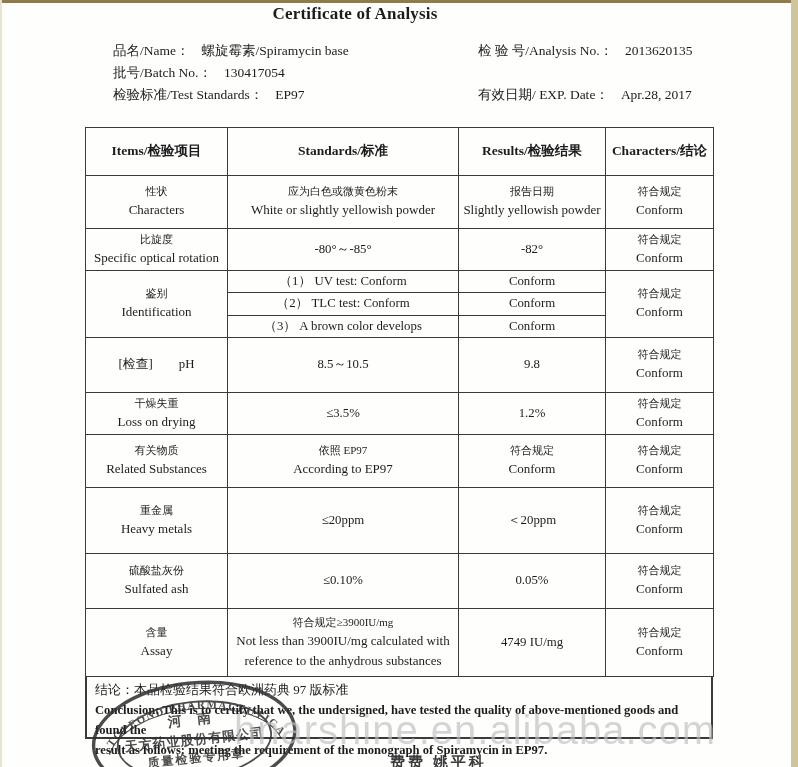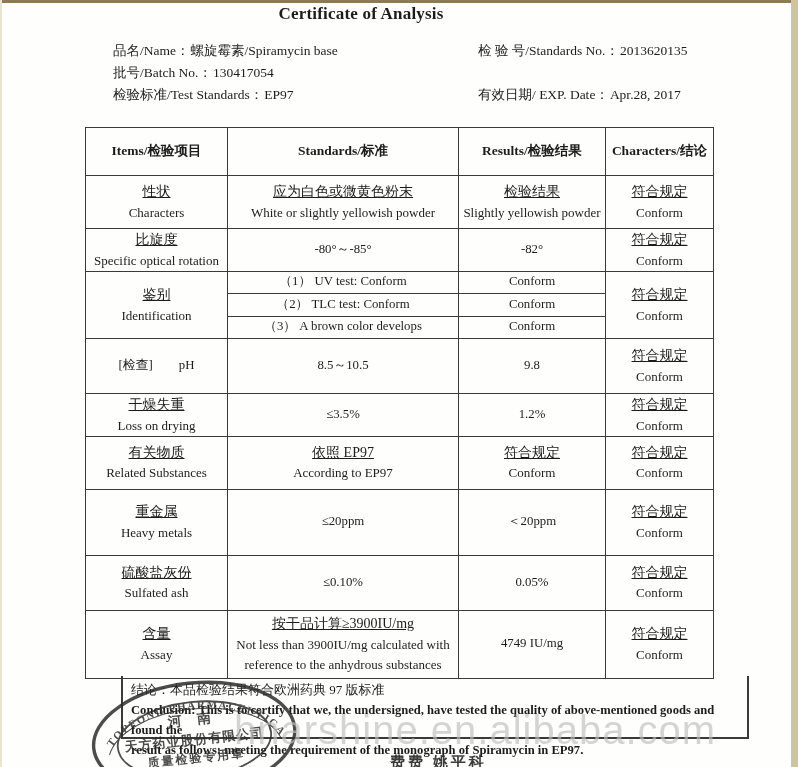--- a/index.html
+++ b/index.html
@@ -5,52 +5,52 @@
   html,body{margin:0;padding:0;background:#fff;}
   .page{
     position:relative;width:798px;height:767px;background:#fefefd;
     overflow:hidden;font-family:"Liberation Serif","DejaVu Serif",serif;color:#1c1c1c;
   }
   .edge-top{position:absolute;left:0;top:0;width:798px;height:3px;background:#8a7c50;}
   .edge-right{position:absolute;right:0;top:0;width:7px;height:767px;background:#cfc49a;}
   .edge-left{position:absolute;left:0;top:0;width:2px;height:767px;background:#e9e4d0;}
 
   .doc-title{
-    position:absolute;top:4px;left:14px;width:694px;text-align:center;
+    position:absolute;top:4px;left:8px;width:694px;text-align:center;
     font-size:17px;font-weight:bold;letter-spacing:.2px;
   }
 
   .header-fields{position:absolute;left:113px;top:40px;width:650px;font-size:13.5px;}
   .hrow{display:flex;height:22px;line-height:22px;white-space:nowrap;}
   .hcell-l{width:365px;}
   .hcell-r{flex:1;}
   .hlabel{}
-  .hvalue{margin-left:1px;}
+  .hvalue{margin-left:12px;}
 
   table.coa{
     position:absolute;left:85px;top:127px;width:628px;
     border-collapse:collapse;table-layout:fixed;border-radius:6px;
   }
   table.coa td,table.coa th{
     border:1.6px solid #3a3a3a;padding:0 4px;text-align:center;vertical-align:middle;
     font-size:12.8px;line-height:1.55;overflow:hidden;
   }
   table.coa th{font-size:13.5px;font-weight:bold;}
   .c0{width:142px;} .c1{width:231px;} .c2{width:147px;} .c3{width:108px;}
-  .zh{font-size:14px;text-decoration:underline;}
+  .zh{font-size:11px;}
   .en{font-size:13px;}
   .sub-std{text-align:center;}
   .ph-cell{text-align:left;padding-left:7px;}
   .ph-prefix{display:inline-block;}
   .ph-name{display:inline-block;margin-left:26px;}
 
   .conclusion-box{
     position:absolute;left:85px;top:676px;width:628px;height:63px;
     border:2px solid #3a3a3a;border-top:none;box-sizing:border-box;
-    padding:3px 0 0 8px;background:transparent;margin-left:36px;
+    padding:3px 0 0 8px;background:transparent;
   }
   .concl-zh{font-size:13px;line-height:21px;}
   .concl-en{font-size:12.6px;font-weight:bold;line-height:20px;}
 
   .stamp{position:absolute;left:86px;top:676px;z-index:4;opacity:.85;}
   .watermark{
     position:absolute;left:234px;top:708px;z-index:5;
     font-family:Liberation Sans, sans-serif;
     font-size:40px;color:#bfbfbf;opacity:.65;letter-spacing:1px;white-space:nowrap;
   }
@@ -65,21 +65,21 @@
 <div class="page">
   <div class="edge-top"></div>
   <div class="edge-left"></div>
   <div class="edge-right"></div>
 
   <div class="doc-title">Certificate of Analysis</div>
 
   <div class="header-fields">
     <div class="hrow">
       <div class="hcell-l"><span class="hlabel">品名/Name：</span><span class="hvalue">螺旋霉素/Spiramycin base</span></div>
-      <div class="hcell-r"><span class="hlabel">检 验 号/Standards No.：</span><span class="hvalue">2013620135</span></div>
+      <div class="hcell-r"><span class="hlabel">检 验 号/Analysis No.：</span><span class="hvalue">2013620135</span></div>
     </div>
     <div class="hrow">
       <div class="hcell-l"><span class="hlabel">批号/Batch No.：</span><span class="hvalue">130417054</span></div>
     </div>
     <div class="hrow">
       <div class="hcell-l"><span class="hlabel">检验标准/Test Standards：</span><span class="hvalue">EP97</span></div>
       <div class="hcell-r"><span class="hlabel">有效日期/ EXP. Date：</span><span class="hvalue">Apr.28, 2017</span></div>
     </div>
   </div>
 
@@ -101,21 +101,21 @@
     <tr style="height:53px">
       <td>
             <div class="zh">性状</div>
             <div class="en">Characters</div>
           </td>
       <td>
             <div class="zh">应为白色或微黄色粉末</div>
             <div class="en">White or slightly yellowish powder</div>
           </td>
       <td>
-            <div class="zh">检验结果</div>
+            <div class="zh">报告日期</div>
             <div class="en">Slightly yellowish powder</div>
           </td>
       <td>
             <div class="zh">符合规定</div>
             <div class="en">Conform</div>
           </td>
     </tr>
 
     <tr style="height:42px">
       <td>
@@ -218,21 +218,21 @@
             <div class="en">Conform</div>
           </td>
     </tr>
 
     <tr style="height:68px">
       <td>
             <div class="zh">含量</div>
             <div class="en">Assay</div>
           </td>
       <td>
-            <div class="zh">按干品计算≥3900IU/mg</div>
+            <div class="zh">符合规定≥3900IU/mg</div>
             <div class="en">Not less than 3900IU/mg calculated with</div>
             <div class="en">reference to the anhydrous substances</div>
           </td>
       <td>4749 IU/mg</td>
       <td>
             <div class="zh">符合规定</div>
             <div class="en">Conform</div>
           </td>
     </tr>
   </tbody>

